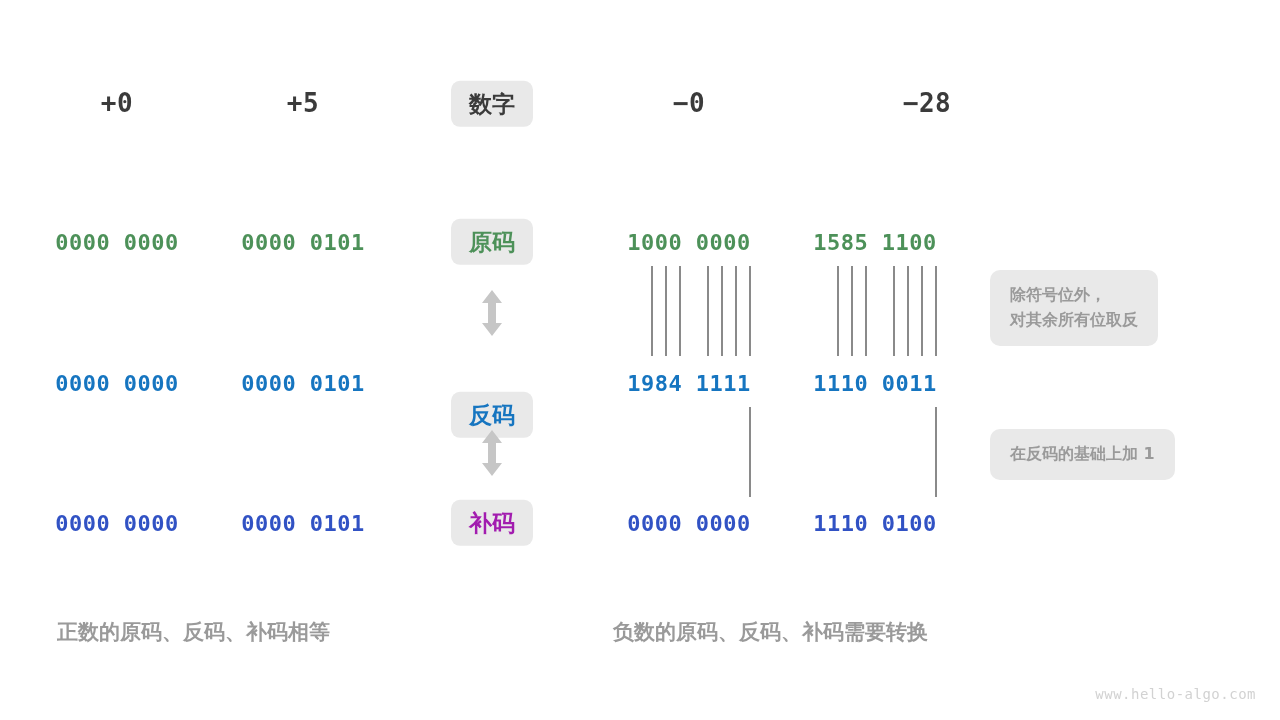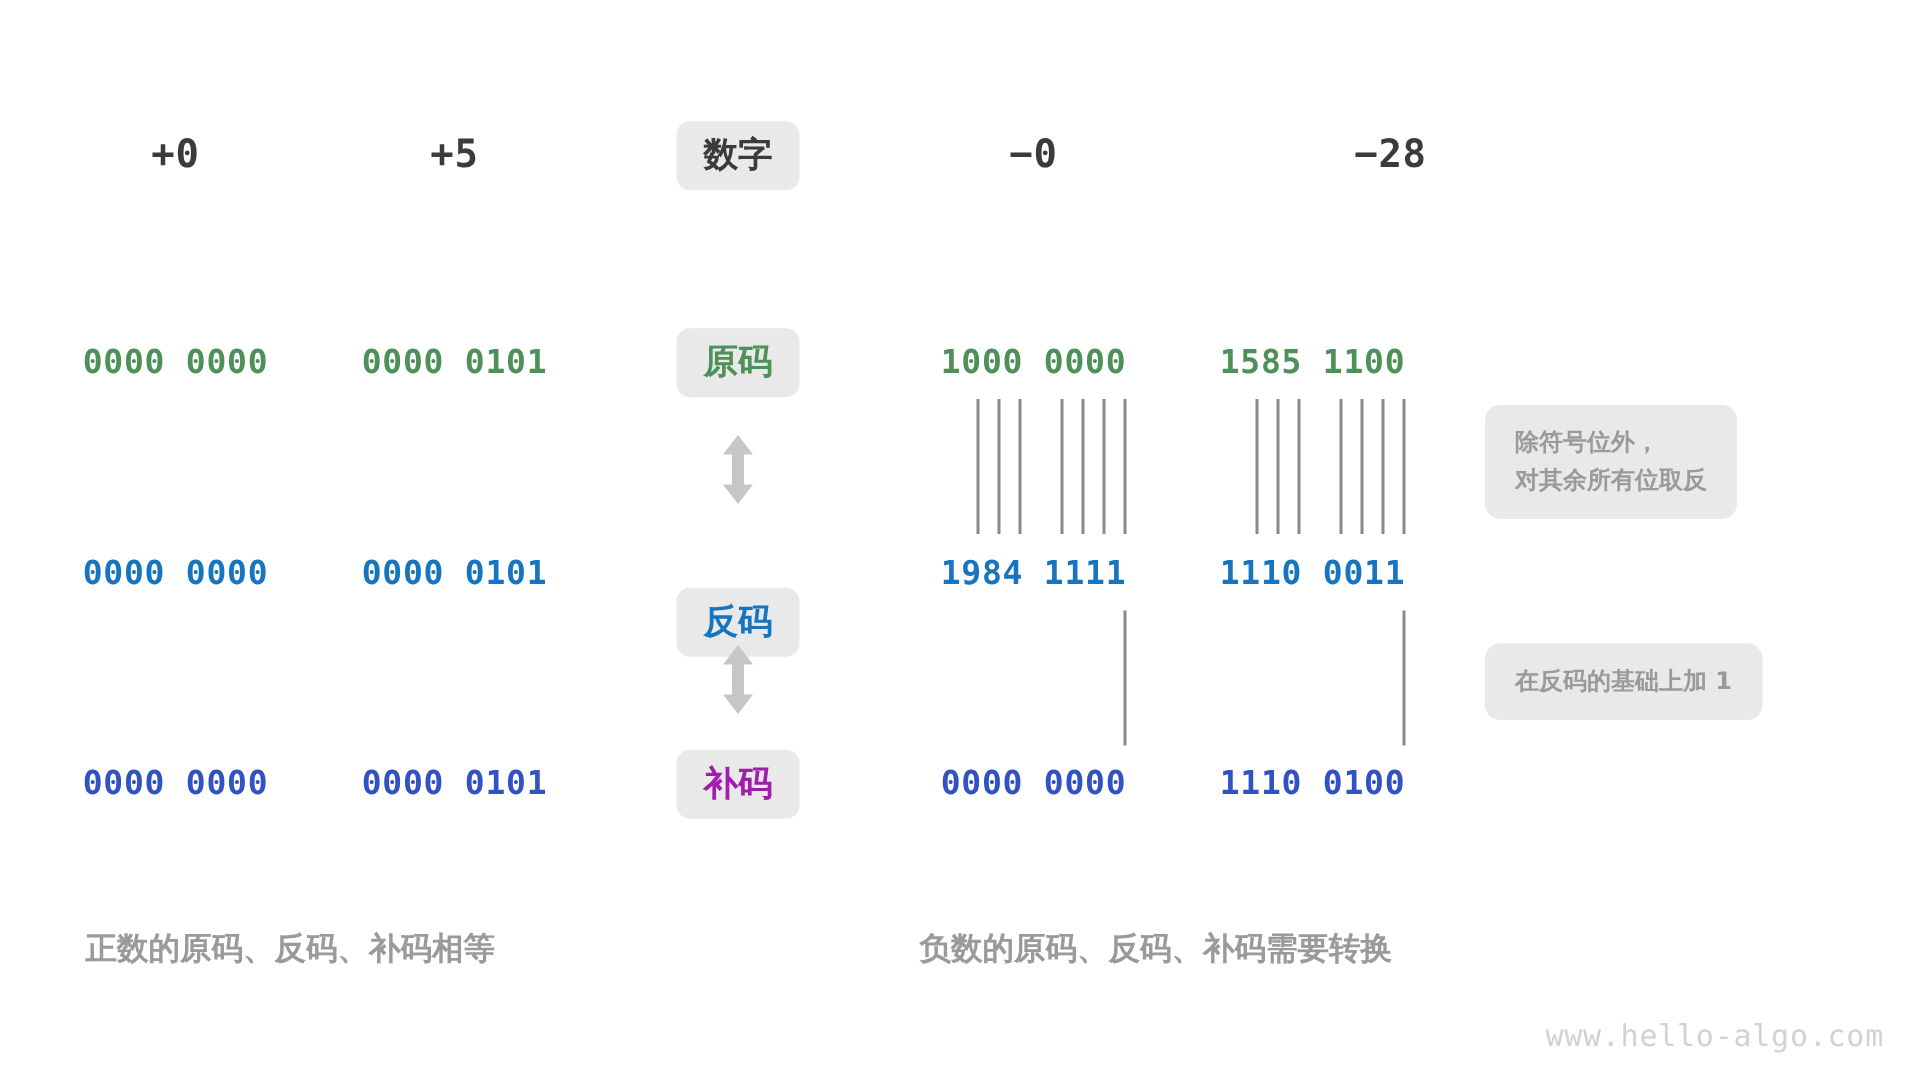--- a/index.html
+++ b/index.html
@@ -99,21 +99,21 @@
     color: #9a9a9a;
     white-space: nowrap;
   }
 
   
   .watermark {
     position: absolute;
     right: 24px;
     bottom: 18px;
     font-family: "DejaVu Sans Mono", "Liberation Mono", monospace;
-    font-size: 20px;
+    font-size: 14px;
     color: #d2d2d2;
     letter-spacing: 0.5px;
     white-space: nowrap;
   }
 </style>
 </head>
 <body>
 
 <div id="stage">
 

